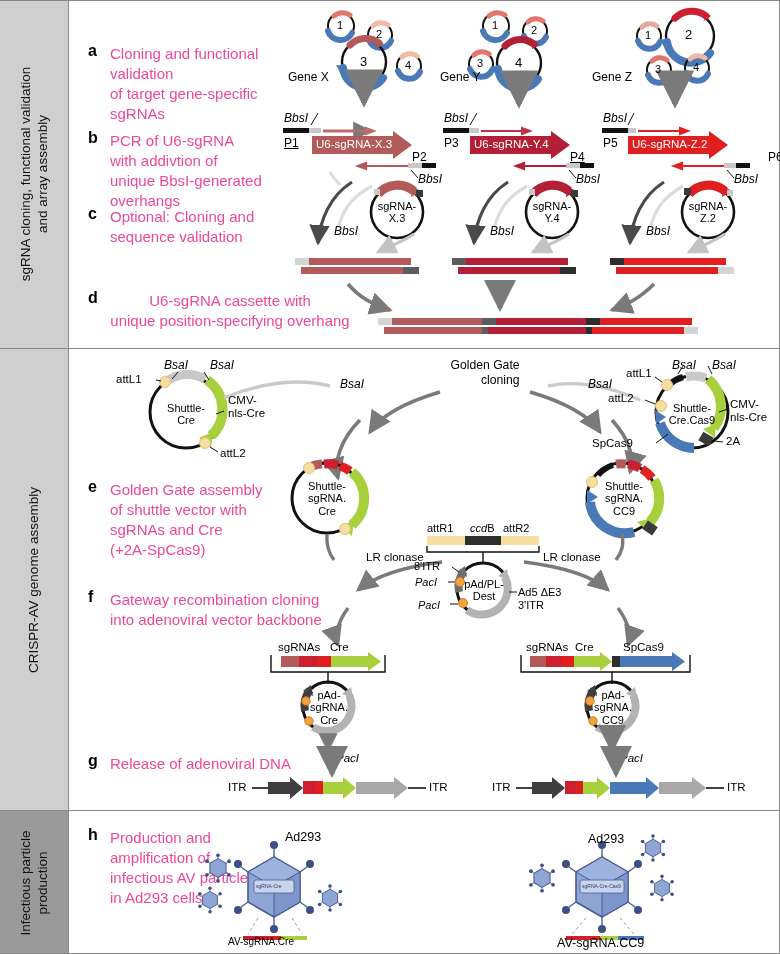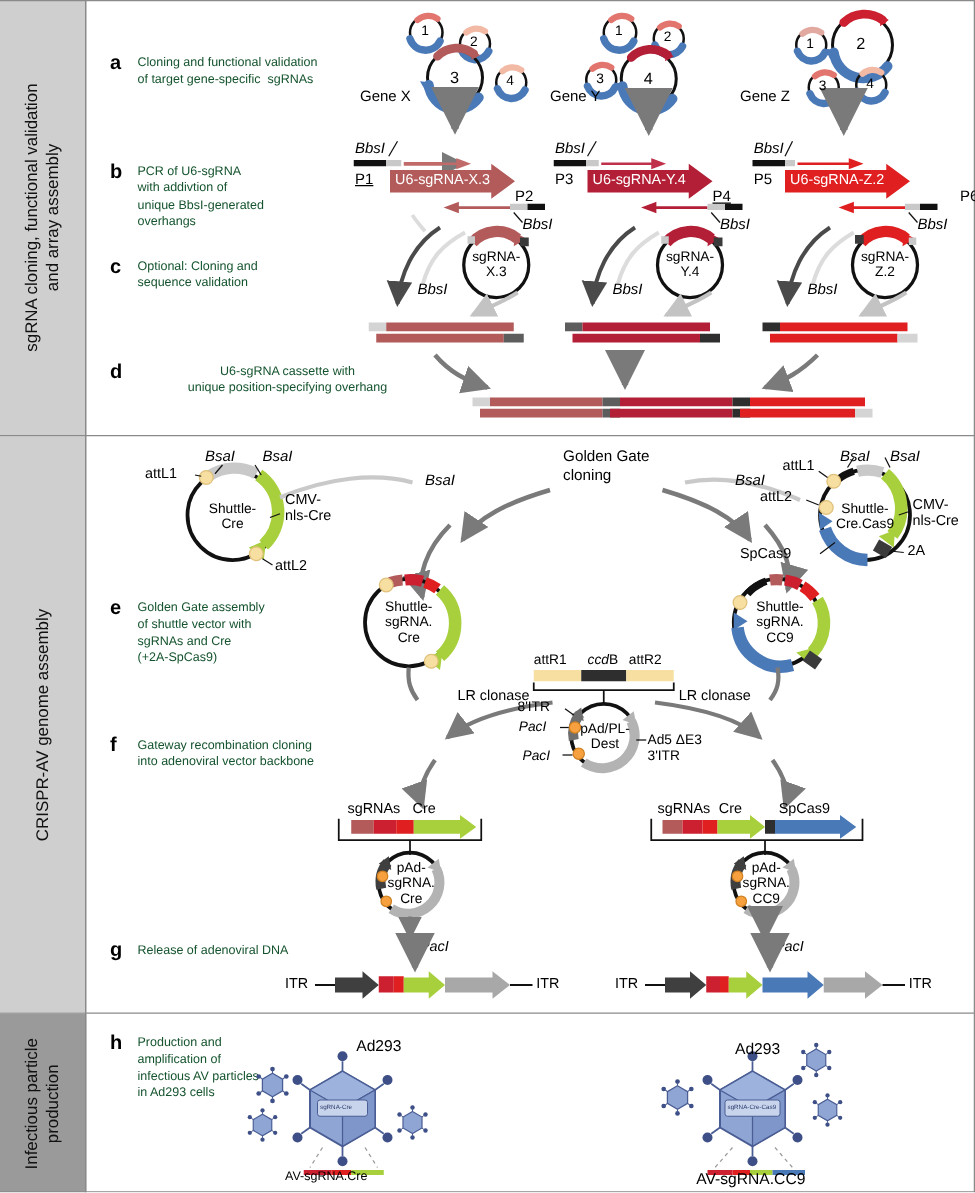--- a/index.html
+++ b/index.html
@@ -11,27 +11,27 @@
   .band.dark{background:#9a9a9a;}
   .band-label{
     position:absolute;left:50%;top:50%;
     transform:translate(-50%,-50%) rotate(-90deg);
     white-space:nowrap;font-size:13.5px;color:#111;text-align:center;line-height:1.28;
   }
   .hrule{position:absolute;left:0;width:780px;height:1px;background:#8a8a8a;}
 
   
   .plet{position:absolute;font-size:16px;font-weight:bold;color:#000;}
-  .cap{position:absolute;font-size:10px;color:#14532d;line-height:1.33;}
+  .cap{position:absolute;font-size:15px;color:#ec4899;line-height:1.33;}
 
   
   .t{position:absolute;font-size:12px;color:#000;white-space:nowrap;}
   .t.xs{font-size:9px;}
   .it{font-style:italic;}
-  .ctr{transform:translateX(-50%);text-align:left;white-space:normal;}
+  .ctr{transform:translateX(-50%);text-align:right;white-space:normal;}
   .ringlbl{position:absolute;font-size:11px;text-align:center;line-height:1.12;
            left:50%;top:50%;transform:translate(-50%,-50%);white-space:nowrap;}
 
   
   .bar{position:absolute;height:7px;}
   .lin{position:absolute;}
 
   
   svg.ov{position:absolute;left:0;top:0;overflow:visible;pointer-events:none;}
 </style>

